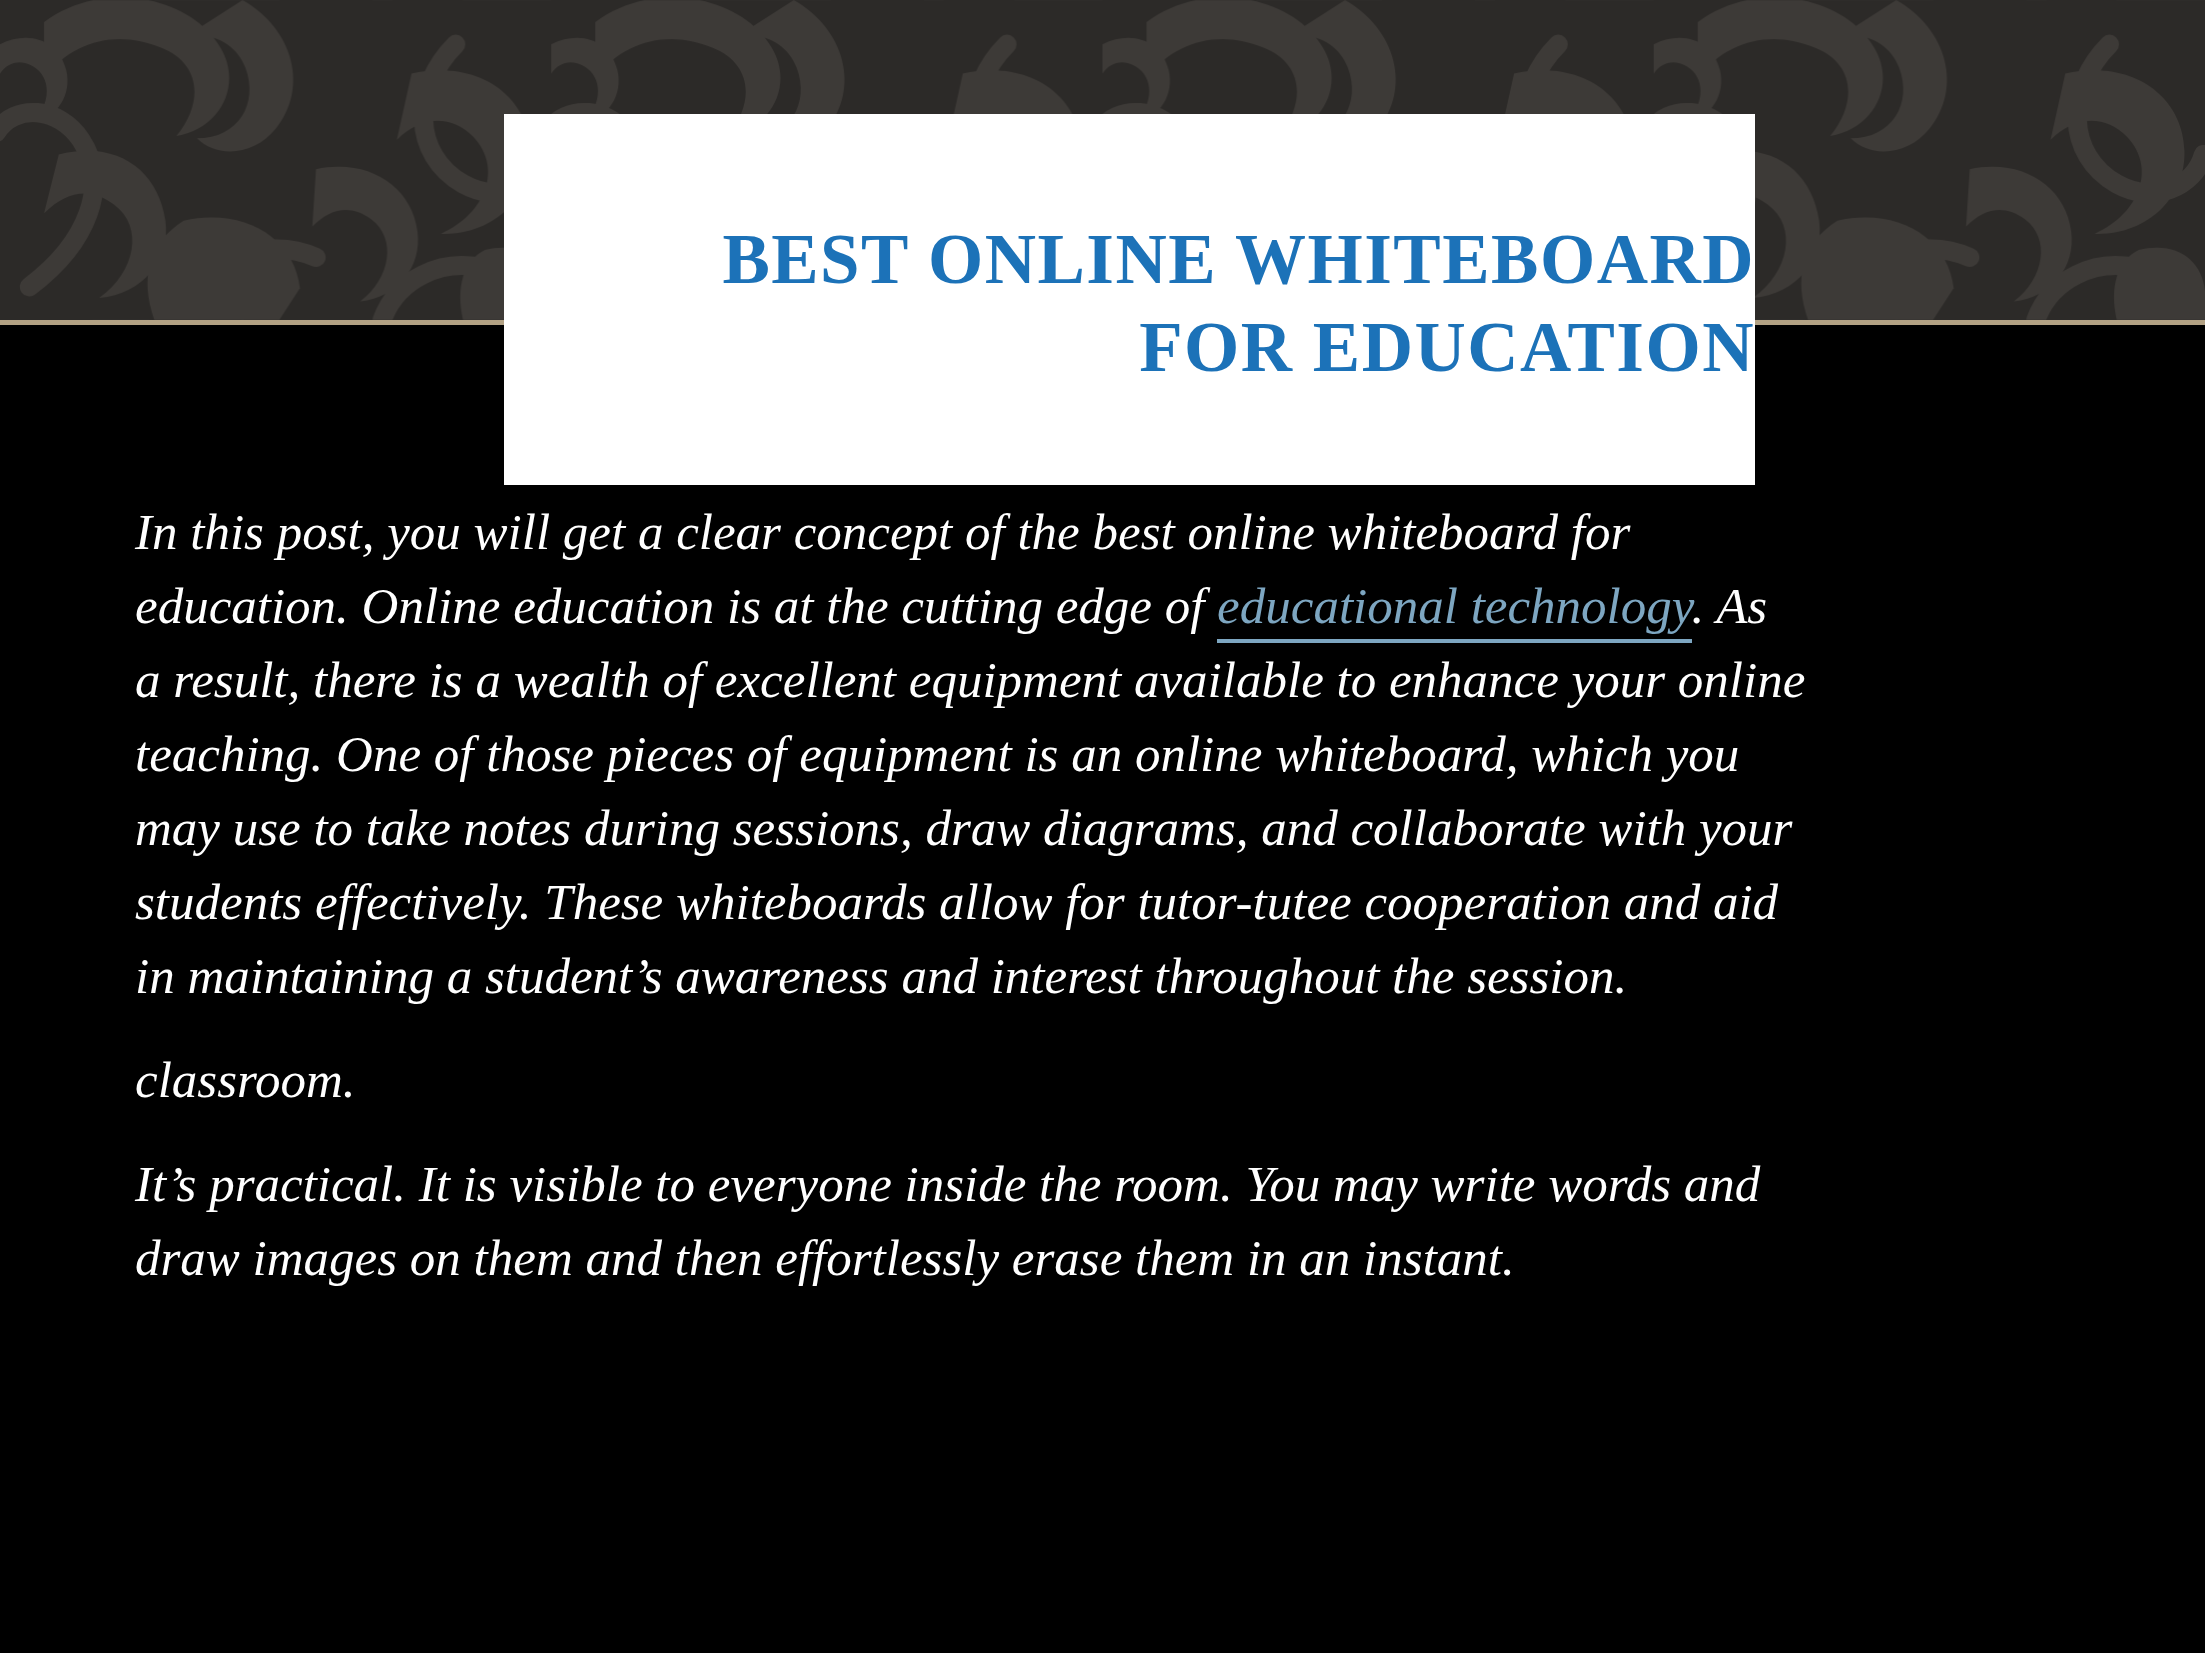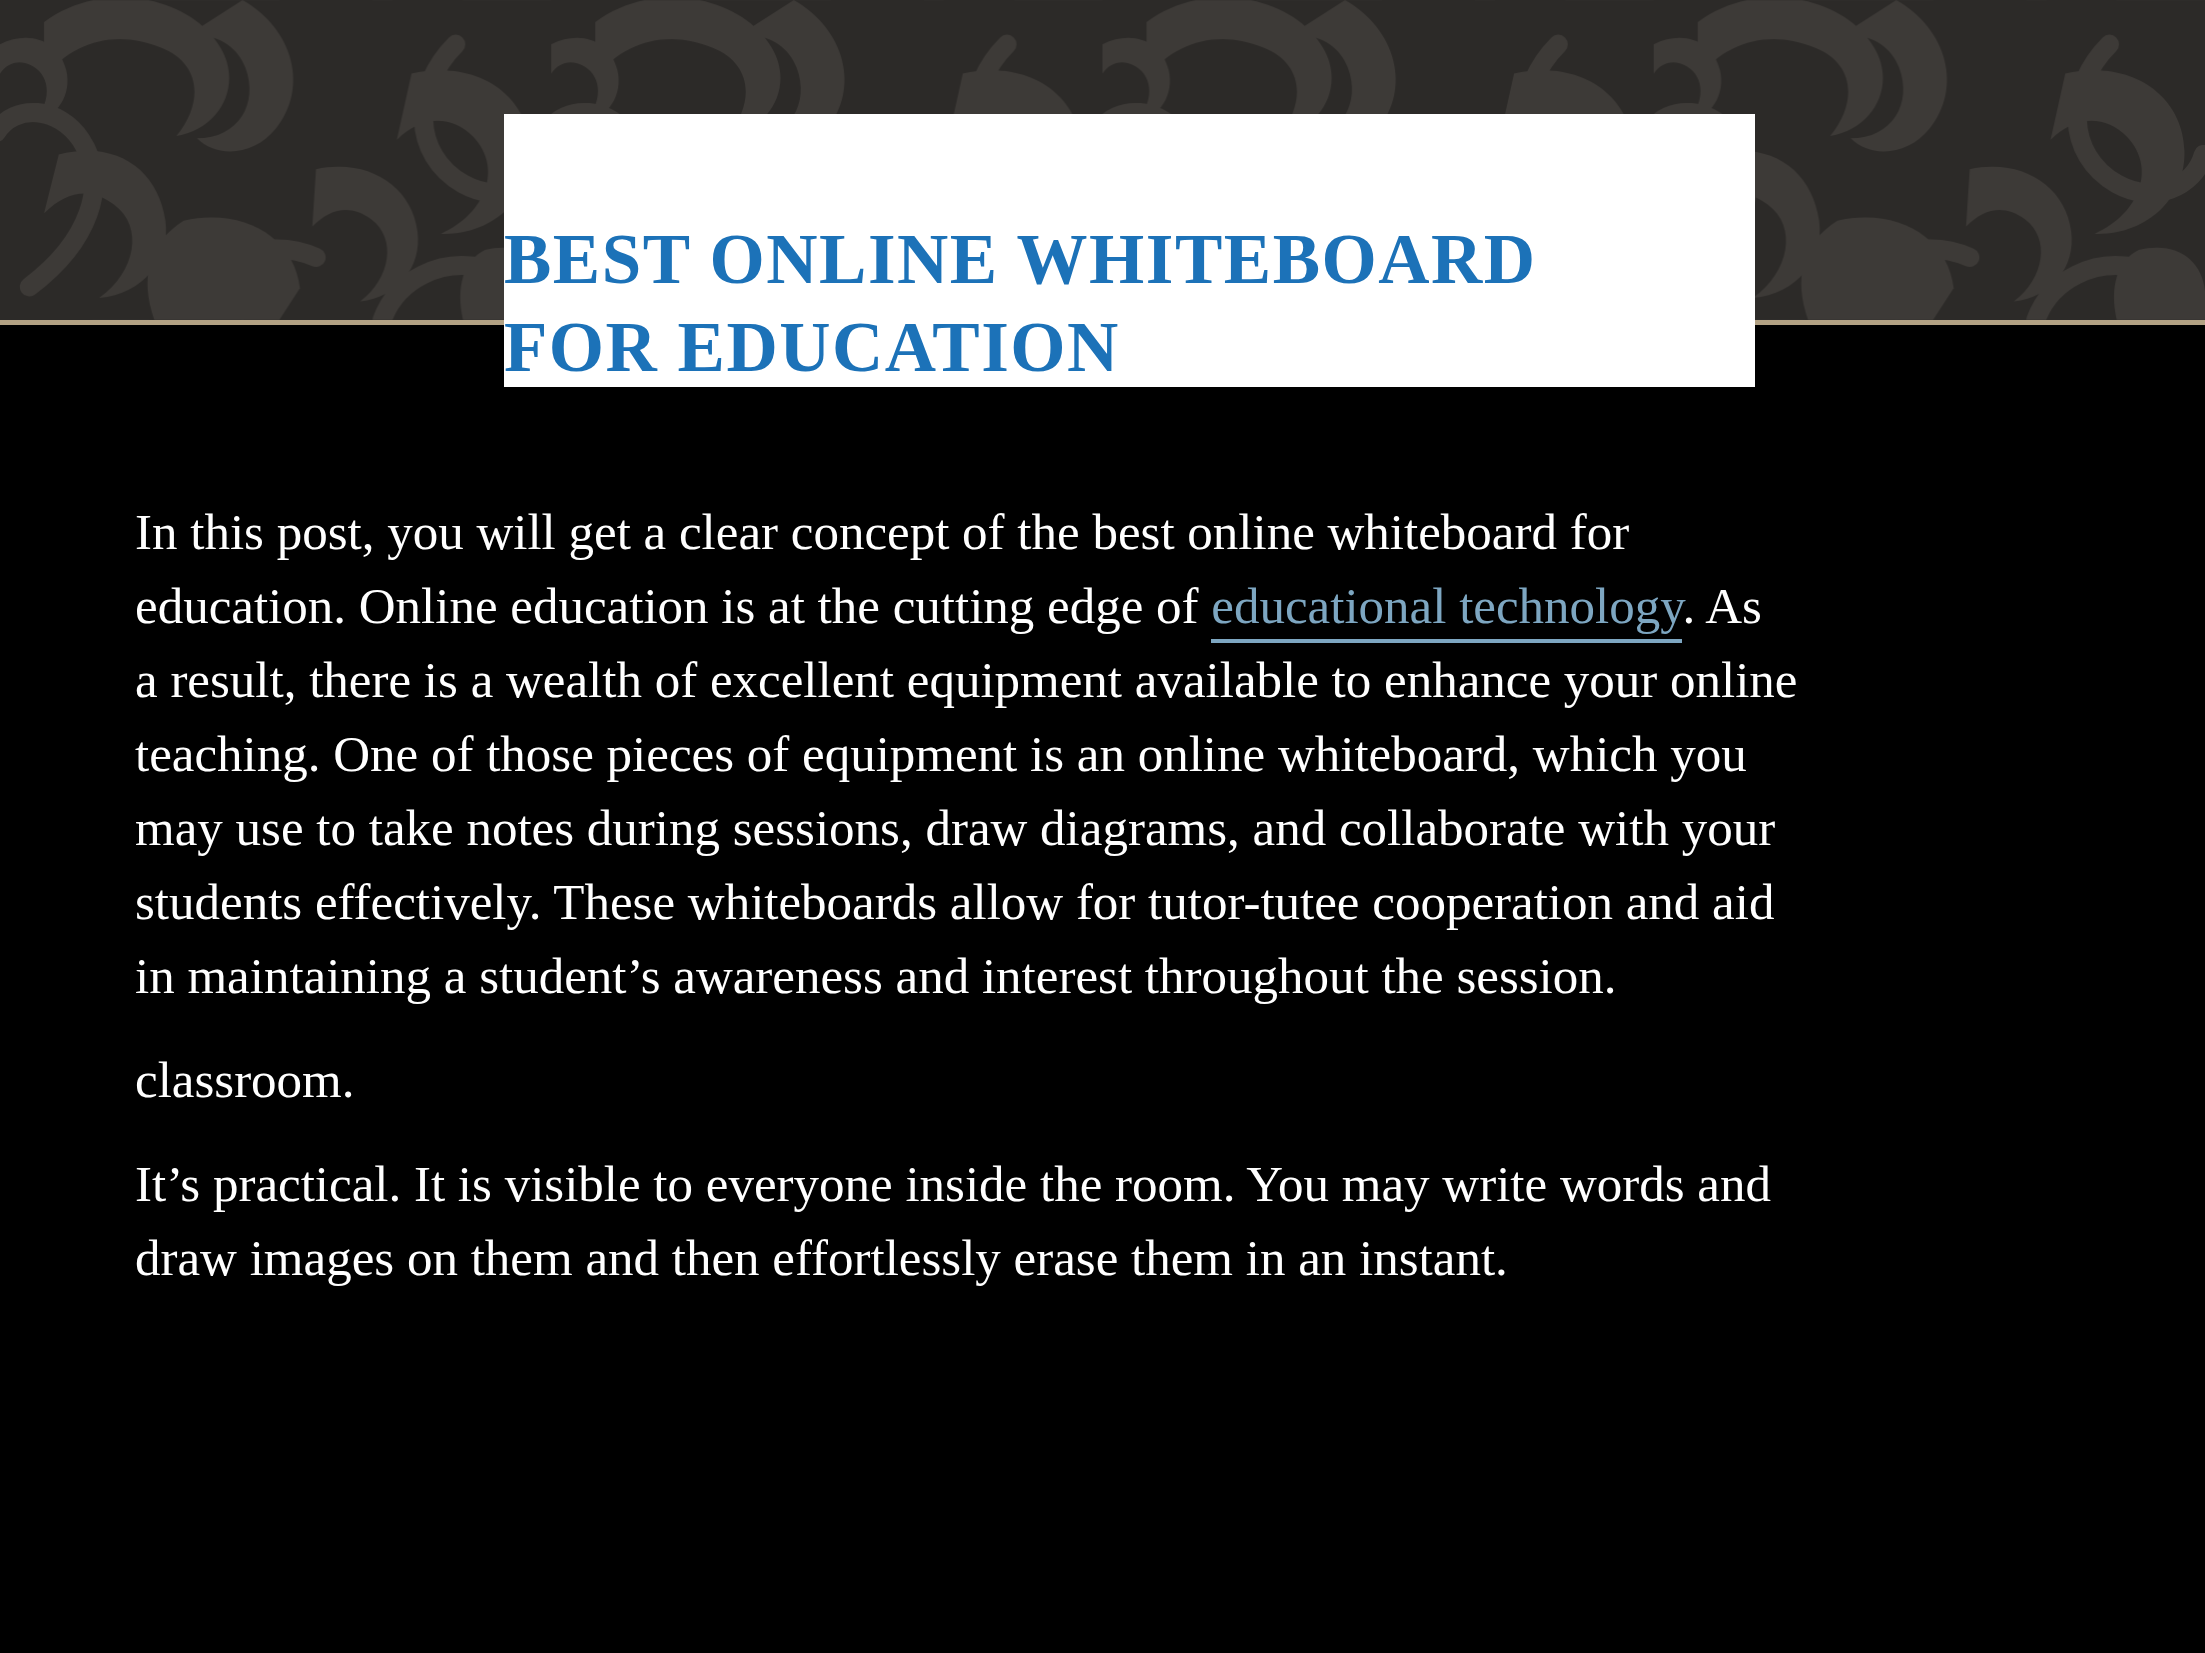--- a/index.html
+++ b/index.html
@@ -24,24 +24,24 @@
     z-index: 1;
   }
   .header-band svg { display: block; }
 
   
   .title-card {
     position: absolute;
     left: 504px;
     top: 114px;
     width: 1251px;
-    height: 273px;
+    height: 371px;
     background: #ffffff;
     z-index: 2;
-    text-align: left;
+    text-align: right;
   }
   .title-text {
     margin-top: 101px;
     font-size: 71px;
     line-height: 88px;
     font-weight: 700;
     letter-spacing: 1.5px;
     color: var(--title-color, #1c72b8);
   }
   .title-line { white-space: nowrap; }
@@ -50,21 +50,21 @@
   .body-text {
     position: absolute;
     left: 135px;
     top: 495px;
     width: 1985px;
     z-index: 1;
     color: #ffffff;
     font-size: 51px;
     line-height: 74px;
   }
-  .para { margin: 0 0 30px 0; }
+  .para { margin: 0 0 30px 0; font-style: italic; }
   .line { white-space: nowrap; }
   .hyperlink {
     color: var(--link-color, #7da6c1);
     text-decoration: none;
     border-bottom: 4.4px solid var(--link-color, #7da6c1);
     padding-bottom: 5px;
     cursor: pointer;
   }
 </style>
 </head>

